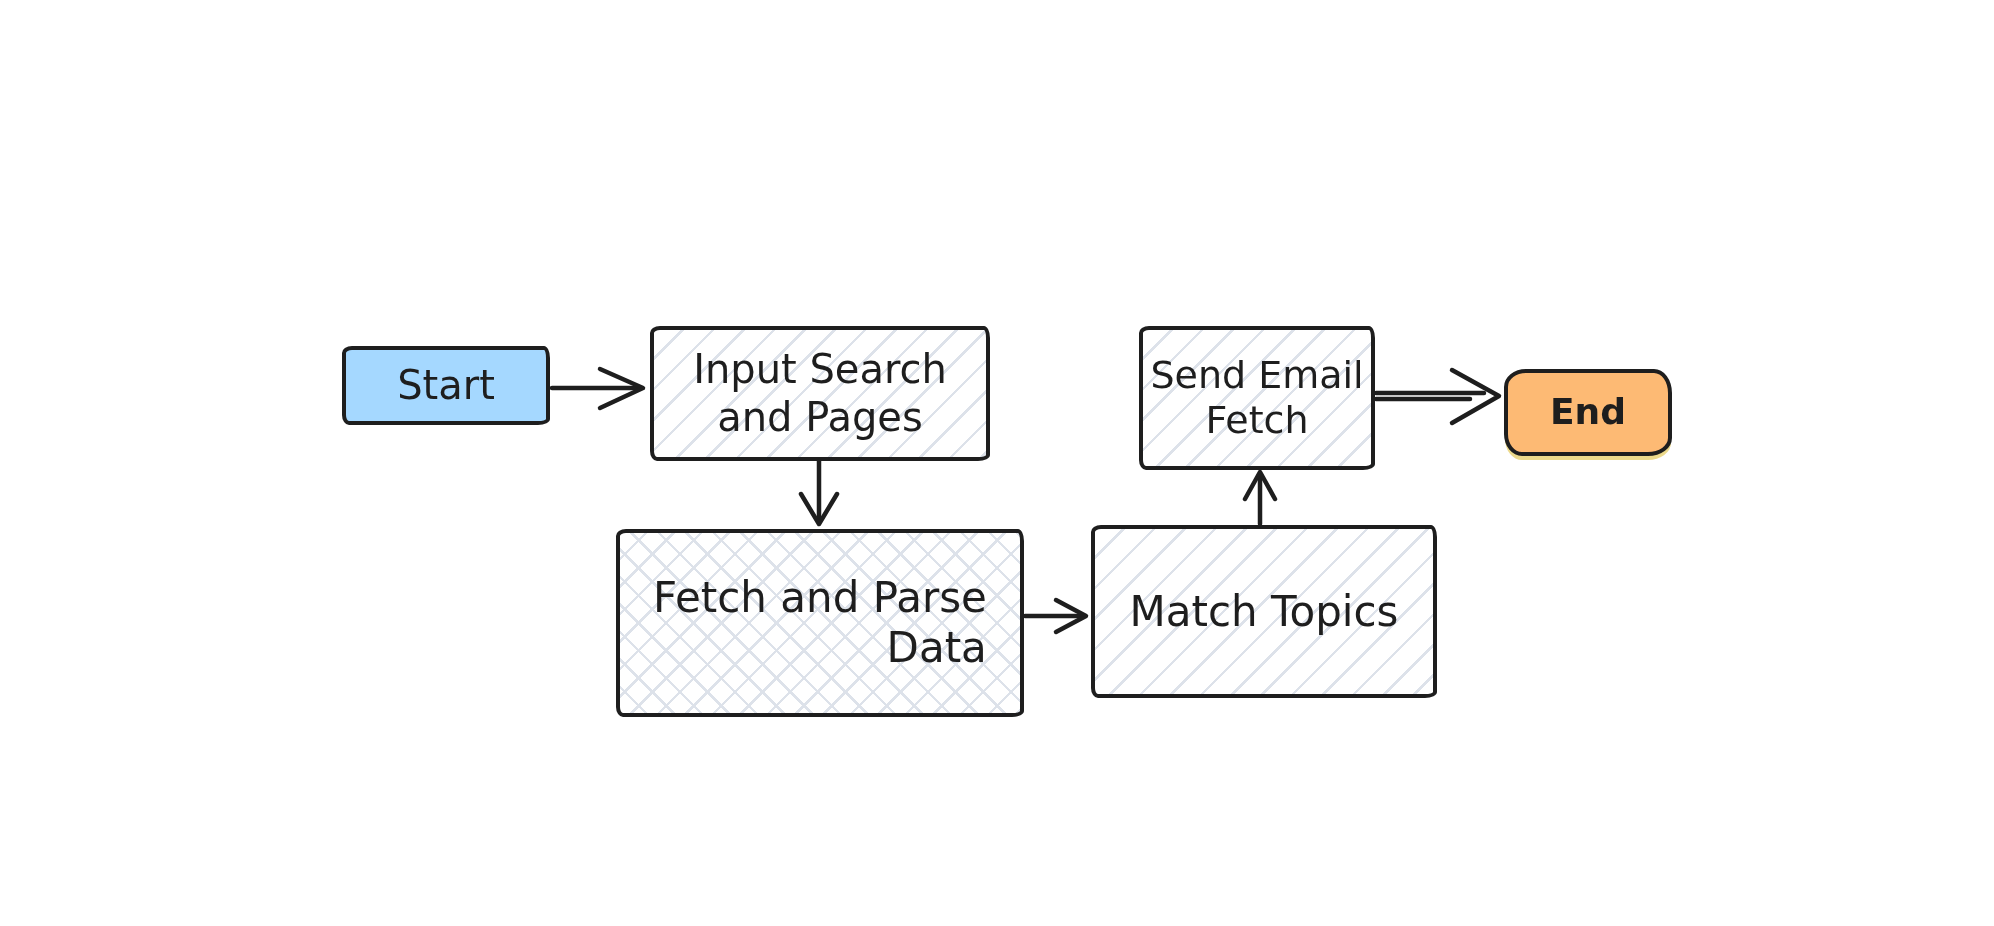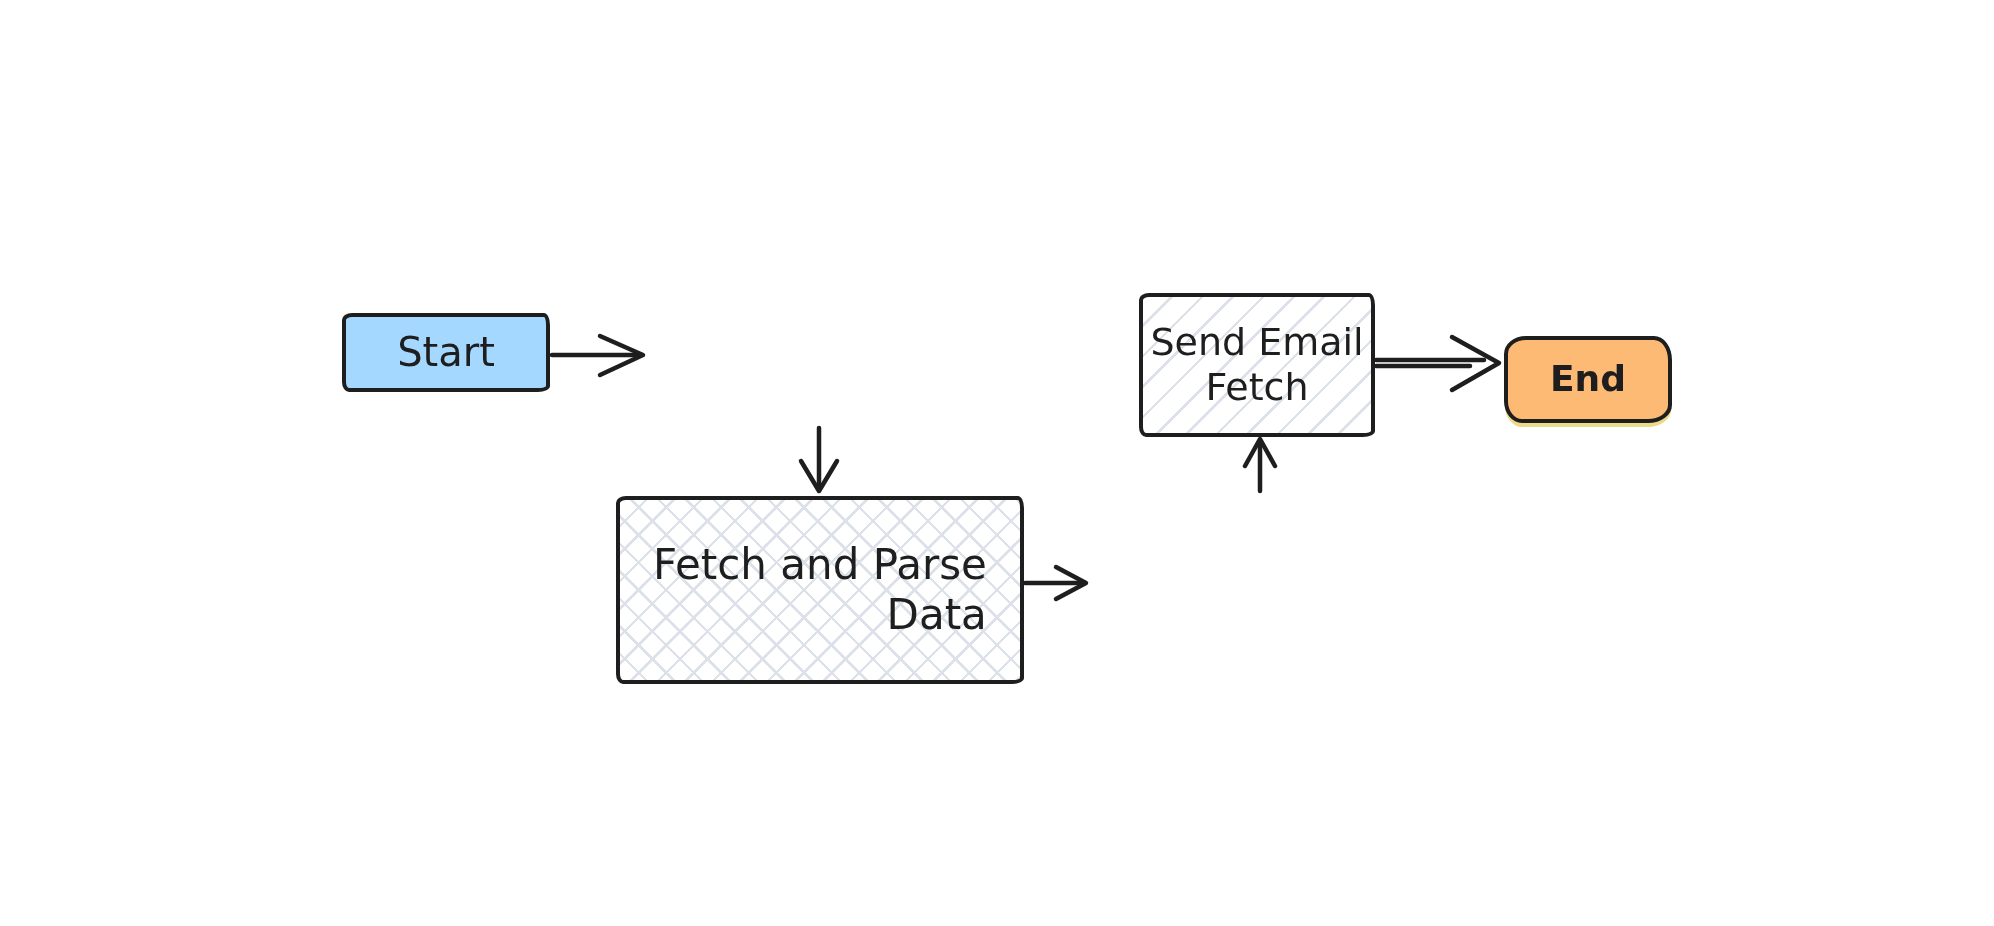--- a/index.html
+++ b/index.html
@@ -1,19 +1,19 @@
 <!DOCTYPE html>
 <html><head>
 <meta charset="utf-8">
 <title>Flowchart</title>
 <style>
   html, body { margin:0; padding:0; background:#ffffff; }
   #canvas {
     position:relative; width:1994px; height:728px; background:#ffffff;
-    font-family:"DejaVu Sans", sans-serif; overflow:hidden;
+    font-family:"DejaVu Sans", sans-serif; overflow:hidden;margin-top:33px;
   }
   .node {
     position:absolute; box-sizing:border-box;
     border:4px solid #1e1e1e; color:#1e1e1e;
     display:flex; align-items:center; justify-content:center;
     text-align:center; white-space:pre-line; line-height:1.18;
     background-color:#ffffff;
   }
   
   .hatch {
@@ -58,26 +58,33 @@
 </style>
 </head>
 <body>
 
 <div id="canvas">
 
   <div class="node sketch" id="node-start">
     <span>Start</span>
   </div>
 
+  <div class="node sketch hatch" id="node-input">
+    <span>Input Search
+and Pages</span>
+  </div>
 
   <div class="node sketch crosshatch" id="node-fetch">
     <span>Fetch and Parse
 Data</span>
   </div>
 
+  <div class="node sketch hatch" id="node-match">
+    <span>Match Topics</span>
+  </div>
 
   <div class="node sketch hatch" id="node-send">
     <span>Send Email
 Fetch</span>
   </div>
 
   <div class="node" id="node-end">
     <span>End</span>
   </div>
 

